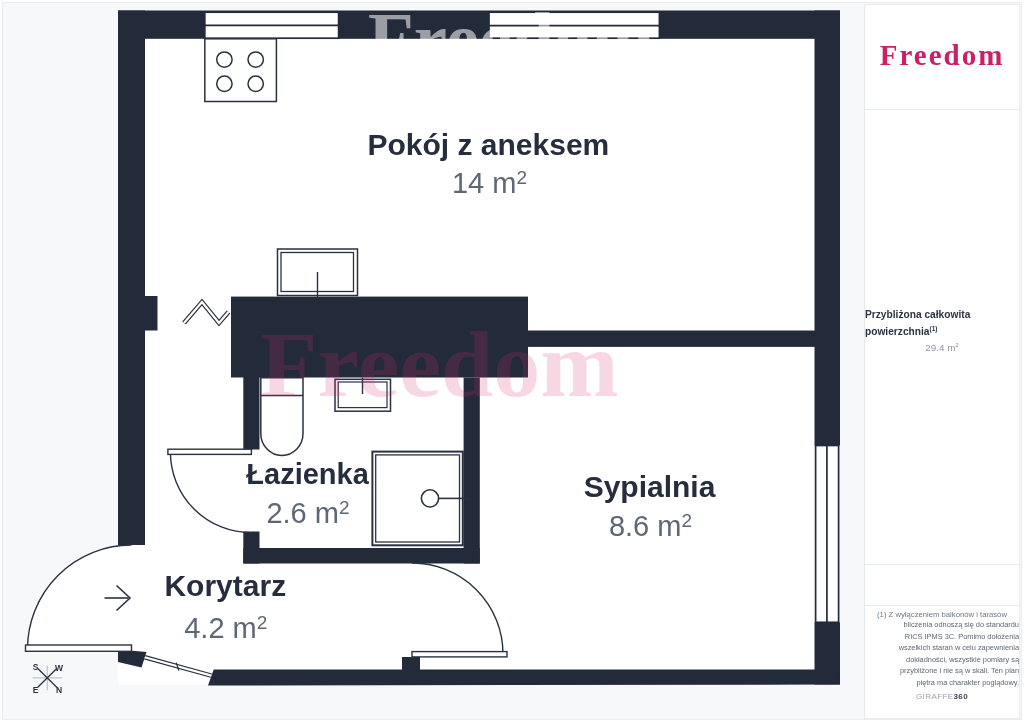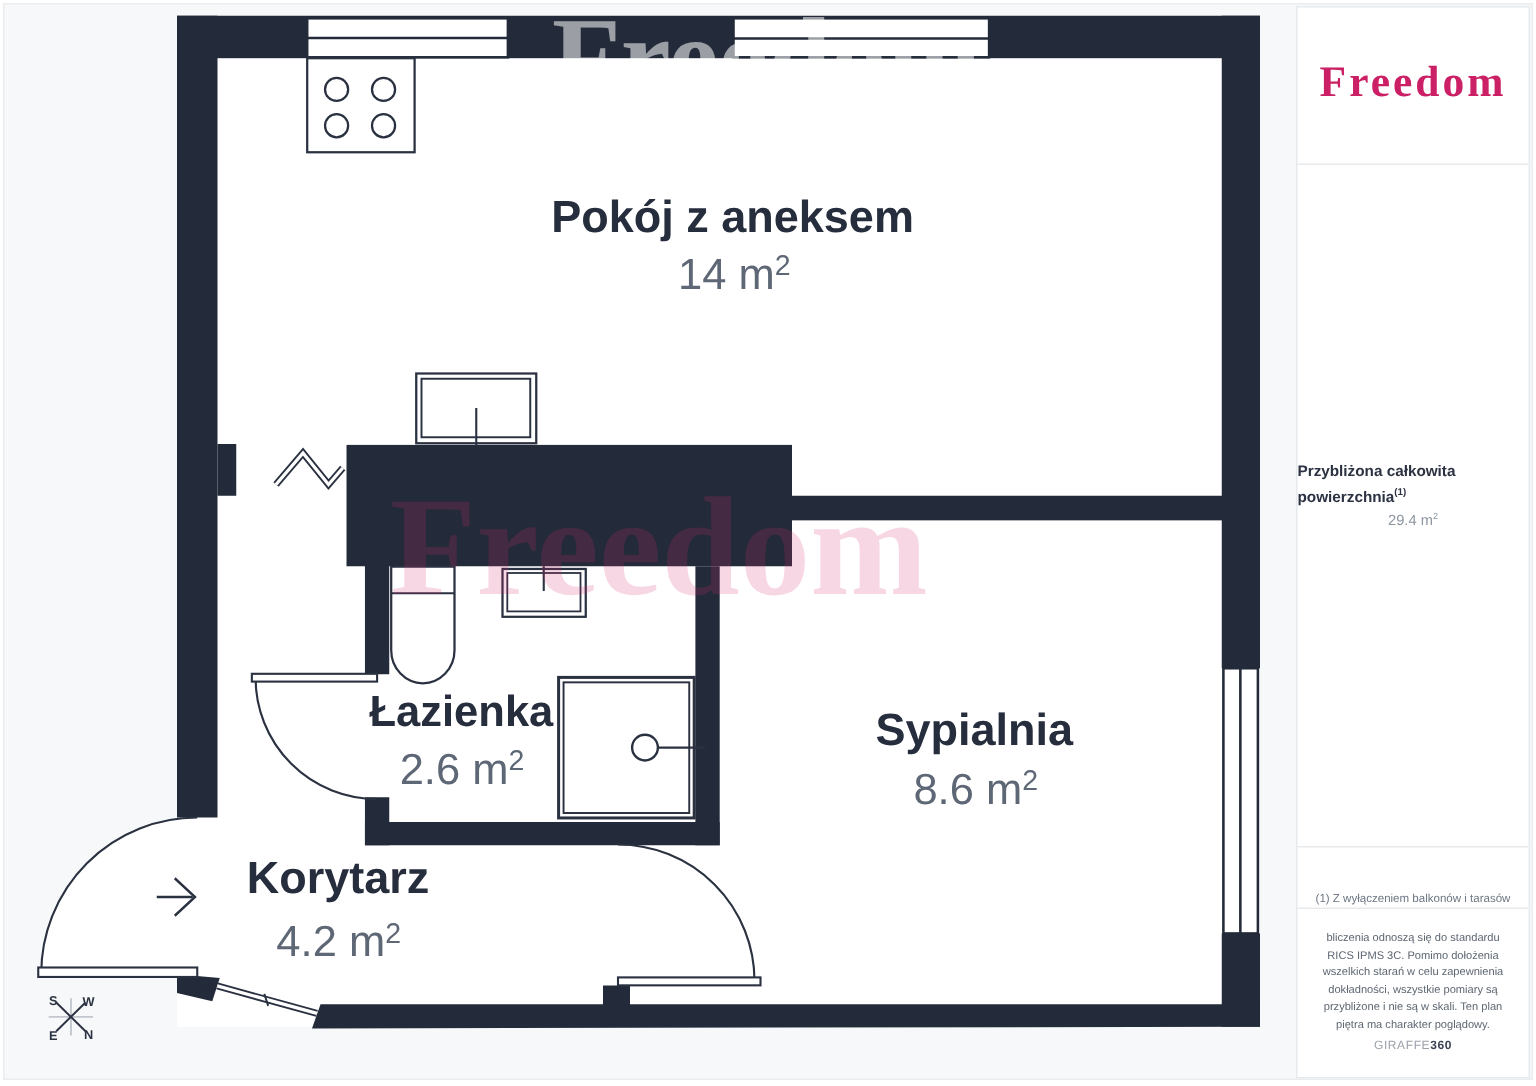--- a/index.html
+++ b/index.html
@@ -6,23 +6,23 @@
   .page{position:relative;width:1024px;height:724px;font-family:"Liberation Sans",sans-serif;overflow:hidden;}
   .sidebar{position:absolute;left:864px;top:4px;width:156px;height:715px;background:#ffffff;
            border:1px solid #e7eaec;box-sizing:border-box;}
   .sb-line{position:absolute;left:0;width:100%;height:1px;background:#e7eaec;}
   .logo{position:absolute;top:34px;left:0;width:100%;text-align:center;
         font-family:"Liberation Serif",serif;font-weight:700;font-size:29px;color:#cb2065;letter-spacing:2px;}
   .areahead{position:absolute;top:303px;left:0;width:100%;text-align:left;
             font-weight:700;font-size:10.2px;line-height:14px;color:#2b3242;}
   .areaval{position:absolute;top:337px;left:0;width:100%;text-align:center;
            font-size:9.8px;color:#8d95a0;}
-  .footnote{position:absolute;top:589px;left:0;width:100%;text-align:center;
+  .footnote{position:absolute;top:605px;left:0;width:100%;text-align:center;
             font-size:7.7px;color:#6e7884;}
-  .para{position:absolute;top:614px;left:0;width:100%;text-align:center;
+  .para{position:absolute;top:614px;left:0;width:100%;text-align:right;
         font-size:7.4px;line-height:11.5px;color:#5d6671;}
   .giraffe{position:absolute;top:687px;left:0;width:100%;text-align:center;
            font-size:8px;letter-spacing:0.4px;color:#9aa1a9;}
   .giraffe b{color:#3c4352;}
   sup.t{font-size:6.5px;}
 </style>
 </head>
 <body>
 <div class="page">
 

